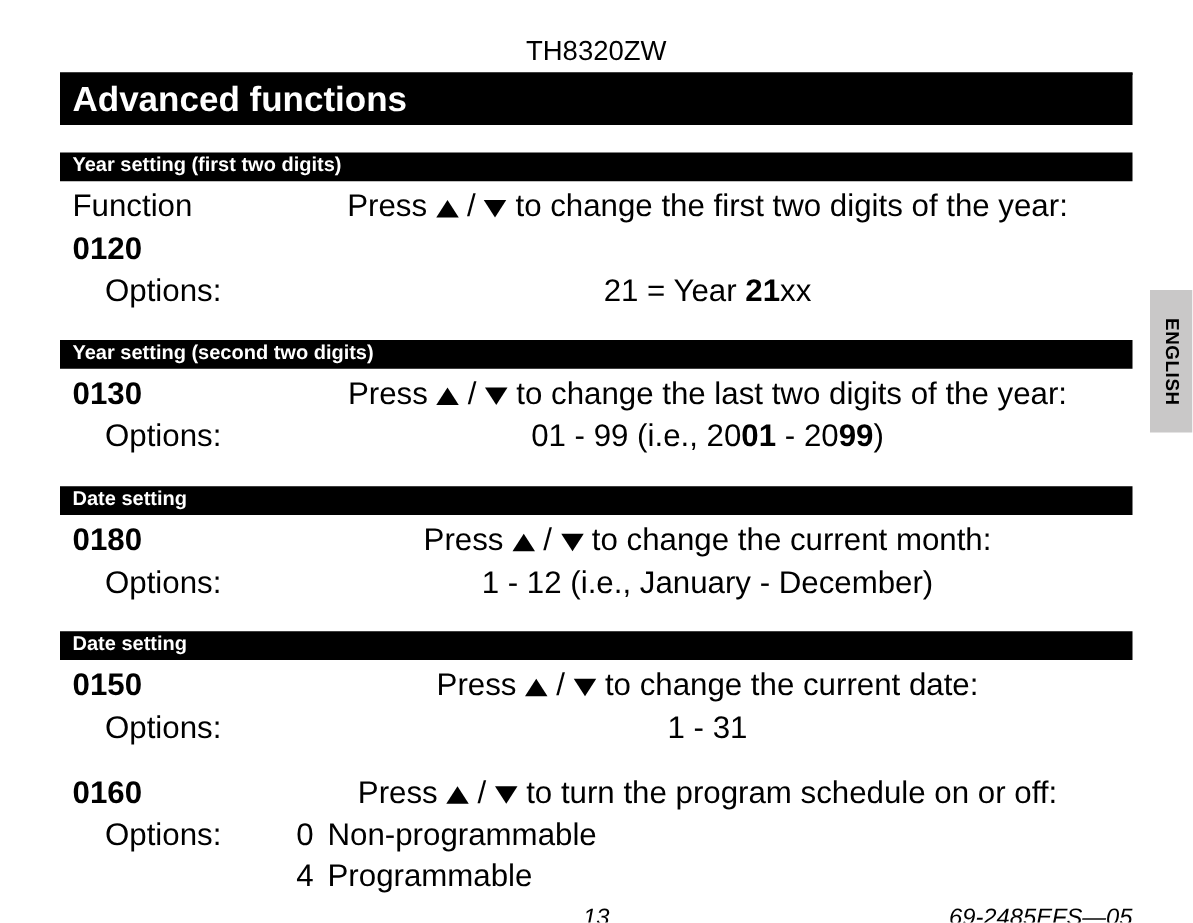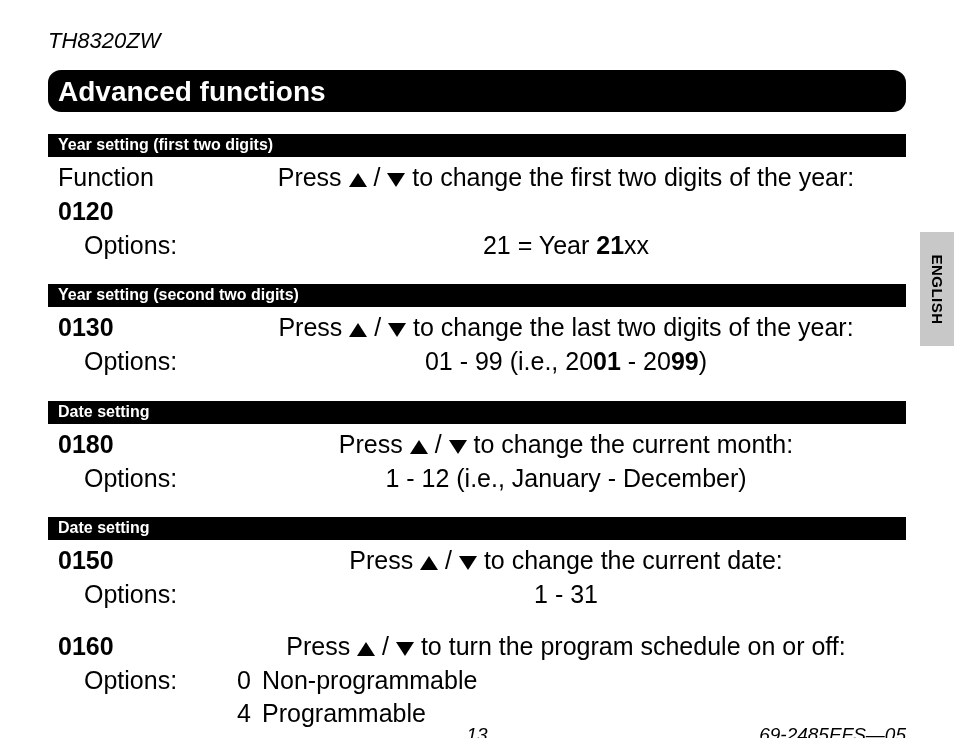--- a/index.html
+++ b/index.html
@@ -6,35 +6,33 @@
     body {
       width: 954px;
       height: 738px;
       font-family: Arial, Helvetica, sans-serif;
       background: #fff;
       position: relative;
       padding: 28px 48px 24px 48px;
       color: #000;
     }
     .header-model {
-      text-align: left;
-      font-style: italic;
+      text-align: center;
       font-size: 22px;
       font-weight: 500;
-      padding-bottom: 16px;
+      padding-bottom: 4px;
     }
     .page-title-bar {
       background: #000;
       color: #fff;
       font-size: 28px;
       font-weight: bold;
       padding: 4px 10px;
       border-top: 2px solid #000;
       margin-bottom: 22px;
-      border-radius: 13px;
     }
     .section-title-bar {
       background: #000;
       color: #fff;
       font-size: 16px;
       font-weight: bold;
       padding: 2px 10px 3px 10px;
       margin-top: 8px;
     }
     .section-body {

